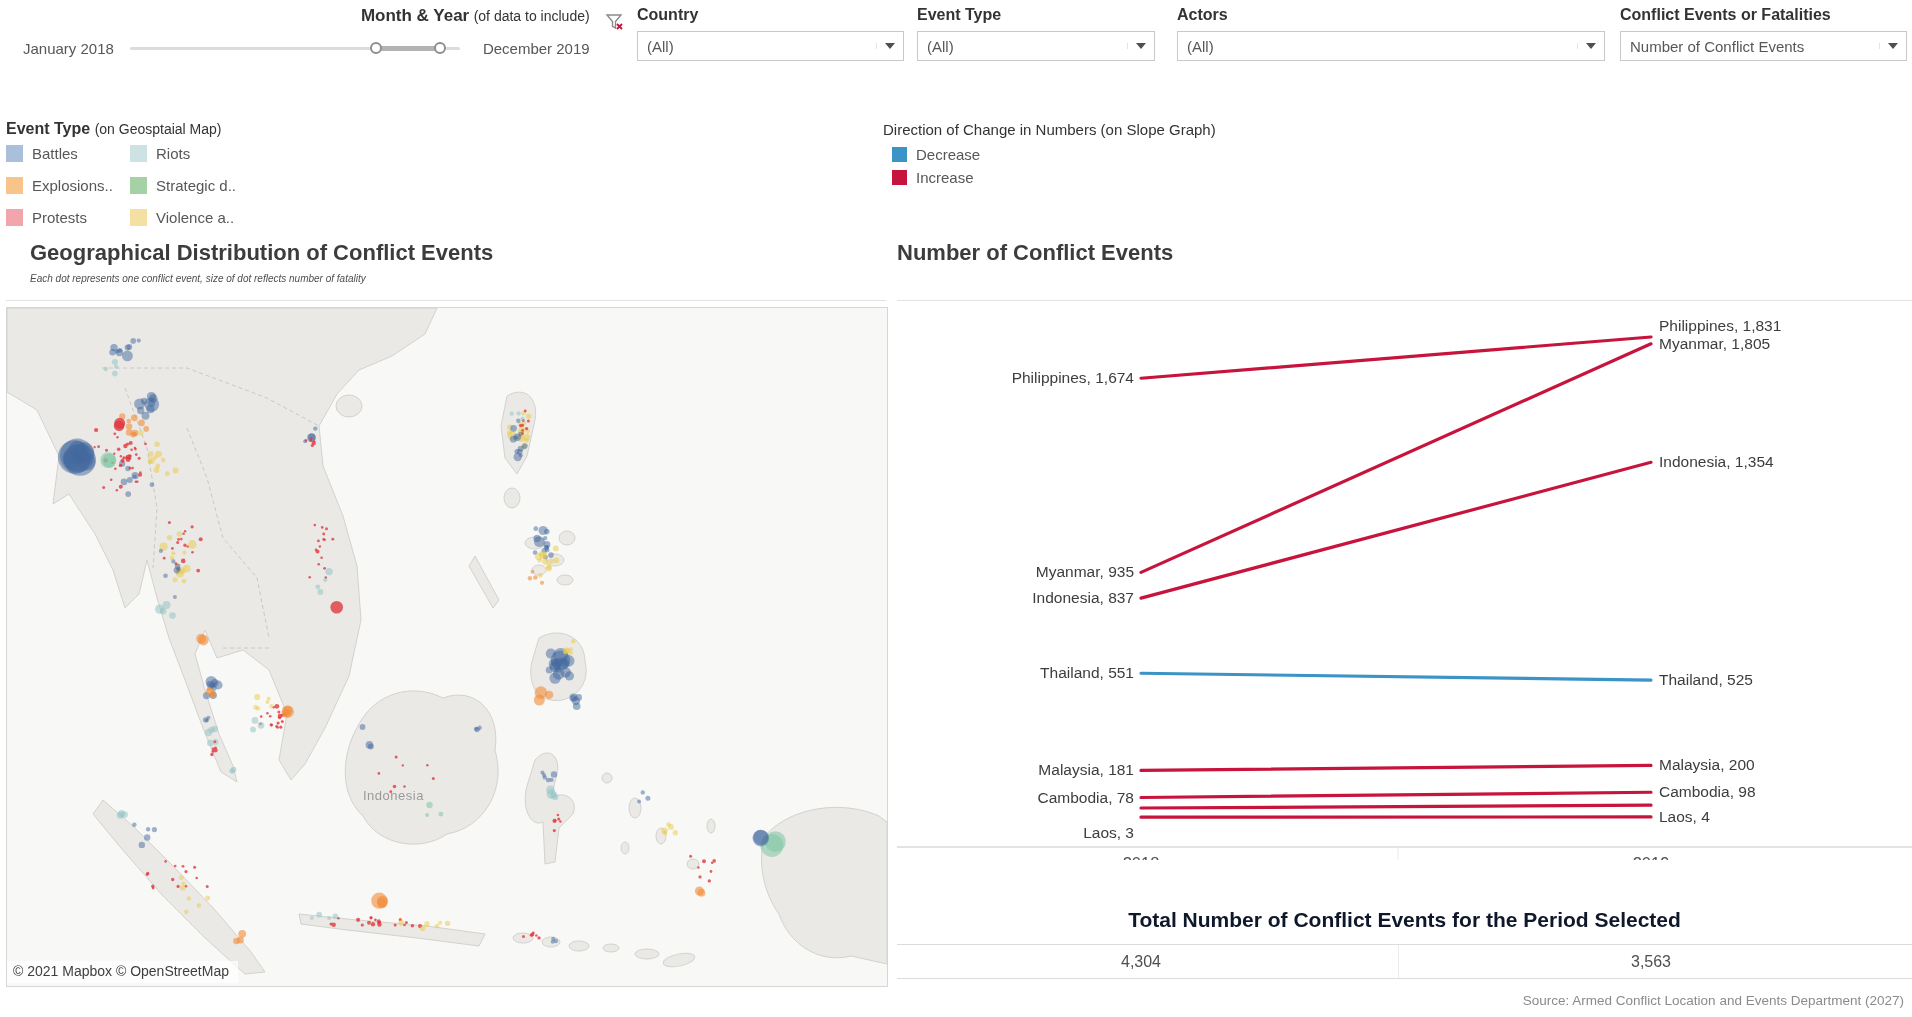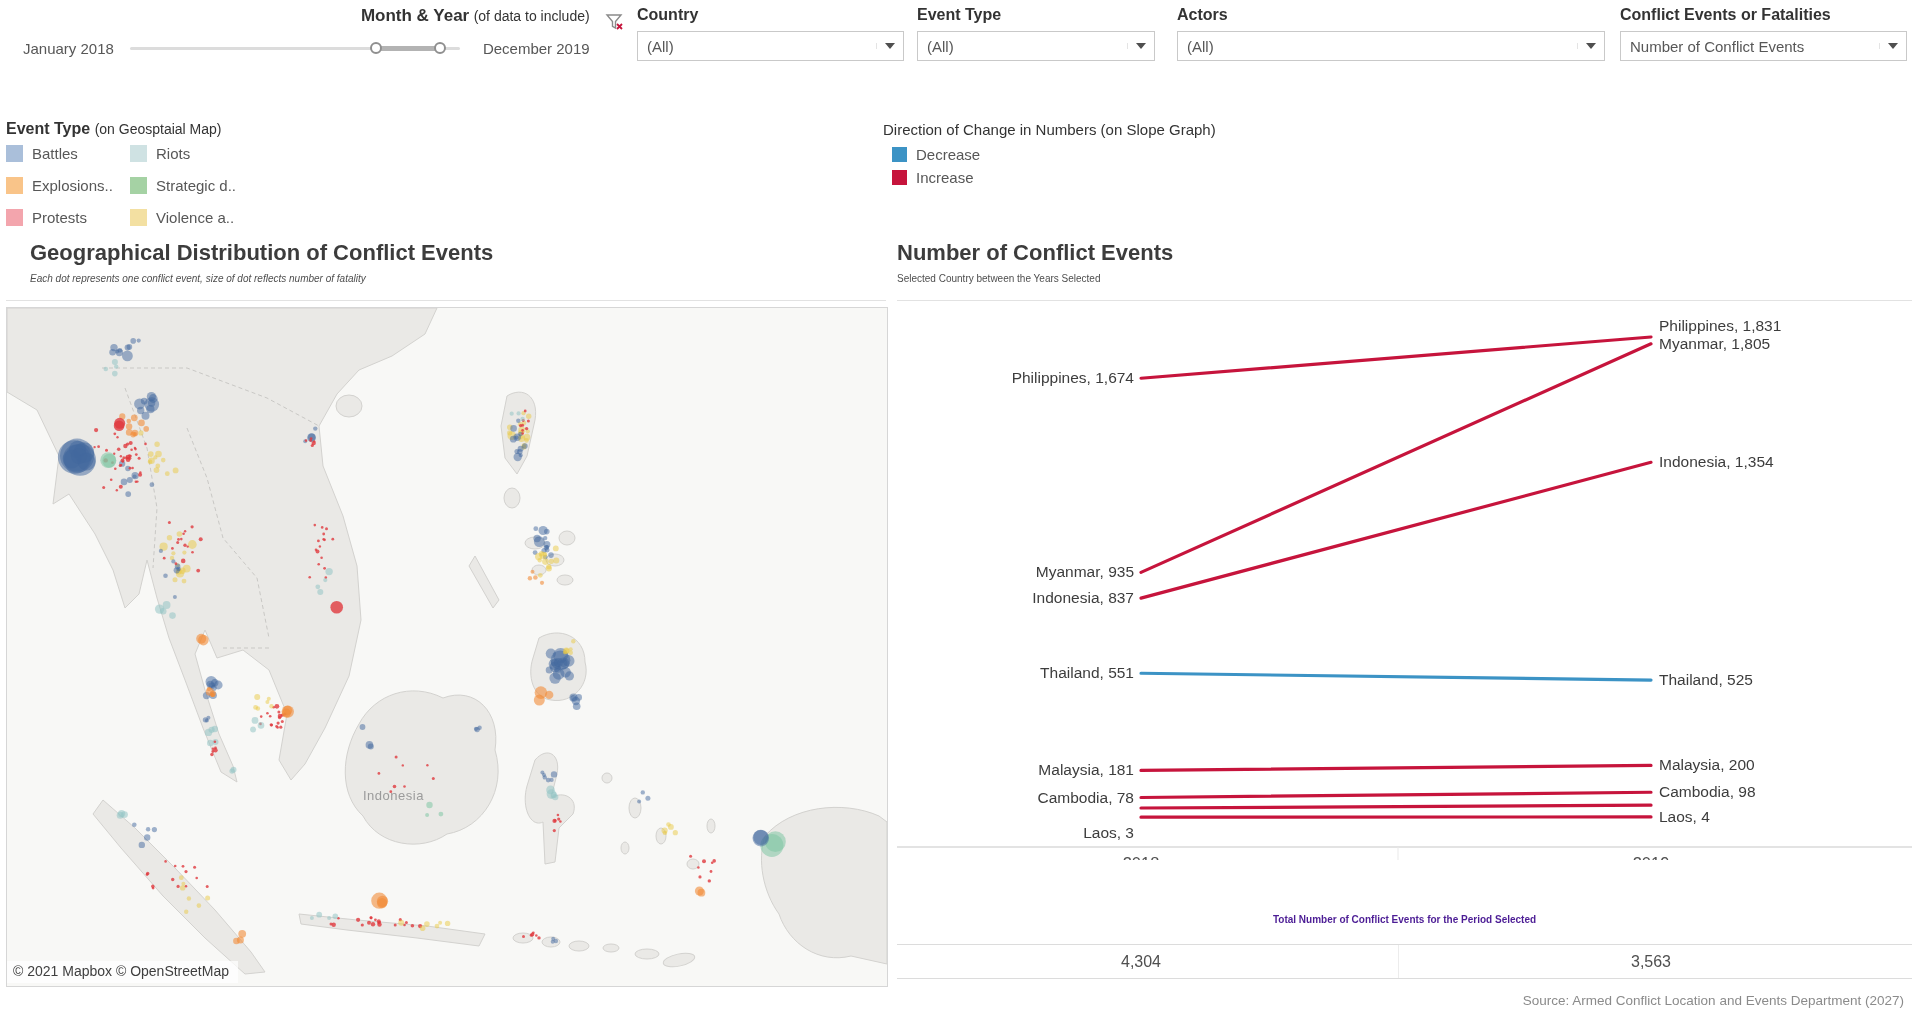--- a/index.html
+++ b/index.html
@@ -40,21 +40,21 @@
   .map{position:absolute;left:6px;top:307px;width:880px;height:678px;
        border:1px solid #d6d6d6;background:#f8f8f6;box-sizing:content-box;overflow:hidden;cursor:grab;text-align:center;}
   .map-label{position:absolute;left:356px;top:480px;font-size:13px;color:#9b9b9b;letter-spacing:0.5px;}
   .map-attr{position:absolute;left:0;bottom:3px;background:rgba(255,255,255,0.72);
             padding:2px 9px 4px 6px;font-size:14px;color:#3f3f3f;}
   
   .slope-wrap{position:absolute;left:897px;top:300px;width:1015px;height:560px;}
   svg{font-family:"Liberation Sans",sans-serif;}
   
   .totals{position:absolute;left:897px;top:908px;width:1015px;}
-  .totals-title{text-align:center;font-size:10px;font-weight:bold;color:#4c1d95;line-height:20px;margin-top:2px;}
+  .totals-title{text-align:center;font-size:21px;font-weight:bold;color:#0f172a;line-height:20px;margin-top:2px;}
   .totals-row{position:relative;margin-top:14px;height:33px;
               border-top:1px solid #dcdcdc;border-bottom:1px solid #dcdcdc;}
   .totals-cell{position:absolute;top:0;transform:translateX(-50%);line-height:33px;
                font-size:16px;color:#4f4f4f;}
   .totals-vline{position:absolute;left:501px;top:0;bottom:0;border-left:1px solid #ececec;}
   .source{position:absolute;right:8px;top:993px;font-size:13.5px;color:#8b8b8b;}
 </style>
 </head>
 <body>
 
@@ -698,21 +698,20 @@
         <circle cx="632.1" cy="493.5" r="2.0" fill="#41689e" fill-opacity="0.5"></circle>
         <circle cx="640.9" cy="490.3" r="2.5" fill="#41689e" fill-opacity="0.5"></circle>
       </g>
   </svg>
   <div class="map-label">Indonesia</div>
   <div class="map-attr">© 2021 Mapbox © OpenStreetMap</div>
 </div>
 
 <div class="abs" style="left:897px;top:240px;width:1010px;">
   <div class="panel-title">Number of Conflict Events</div>
-  <div class="panel-sub">Selected Country between the Years Selected</div>
 </div>
 <div class="divider" style="left:897px;top:300px;width:1015px;"></div>
 
 <div class="slope-wrap">
   <svg id="slope-svg" width="1015" height="560" viewBox="0 0 1015 560">
       <line x1="0" y1="547" x2="1015" y2="547" stroke="#dadada" stroke-width="1.4"></line>
       <line x1="501" y1="547" x2="501" y2="575" stroke="#e9e9e9" stroke-width="1"></line>
       <text x="244" y="569" text-anchor="middle" font-size="16.5" fill="#4f4f4f">2018</text>
       <text x="754" y="569" text-anchor="middle" font-size="16.5" fill="#4f4f4f">2019</text>
       <line x1="244" y1="78.24020000000002" x2="754" y2="36.99630000000002" stroke="#c6143c" stroke-width="3.2" stroke-linecap="round"></line>

